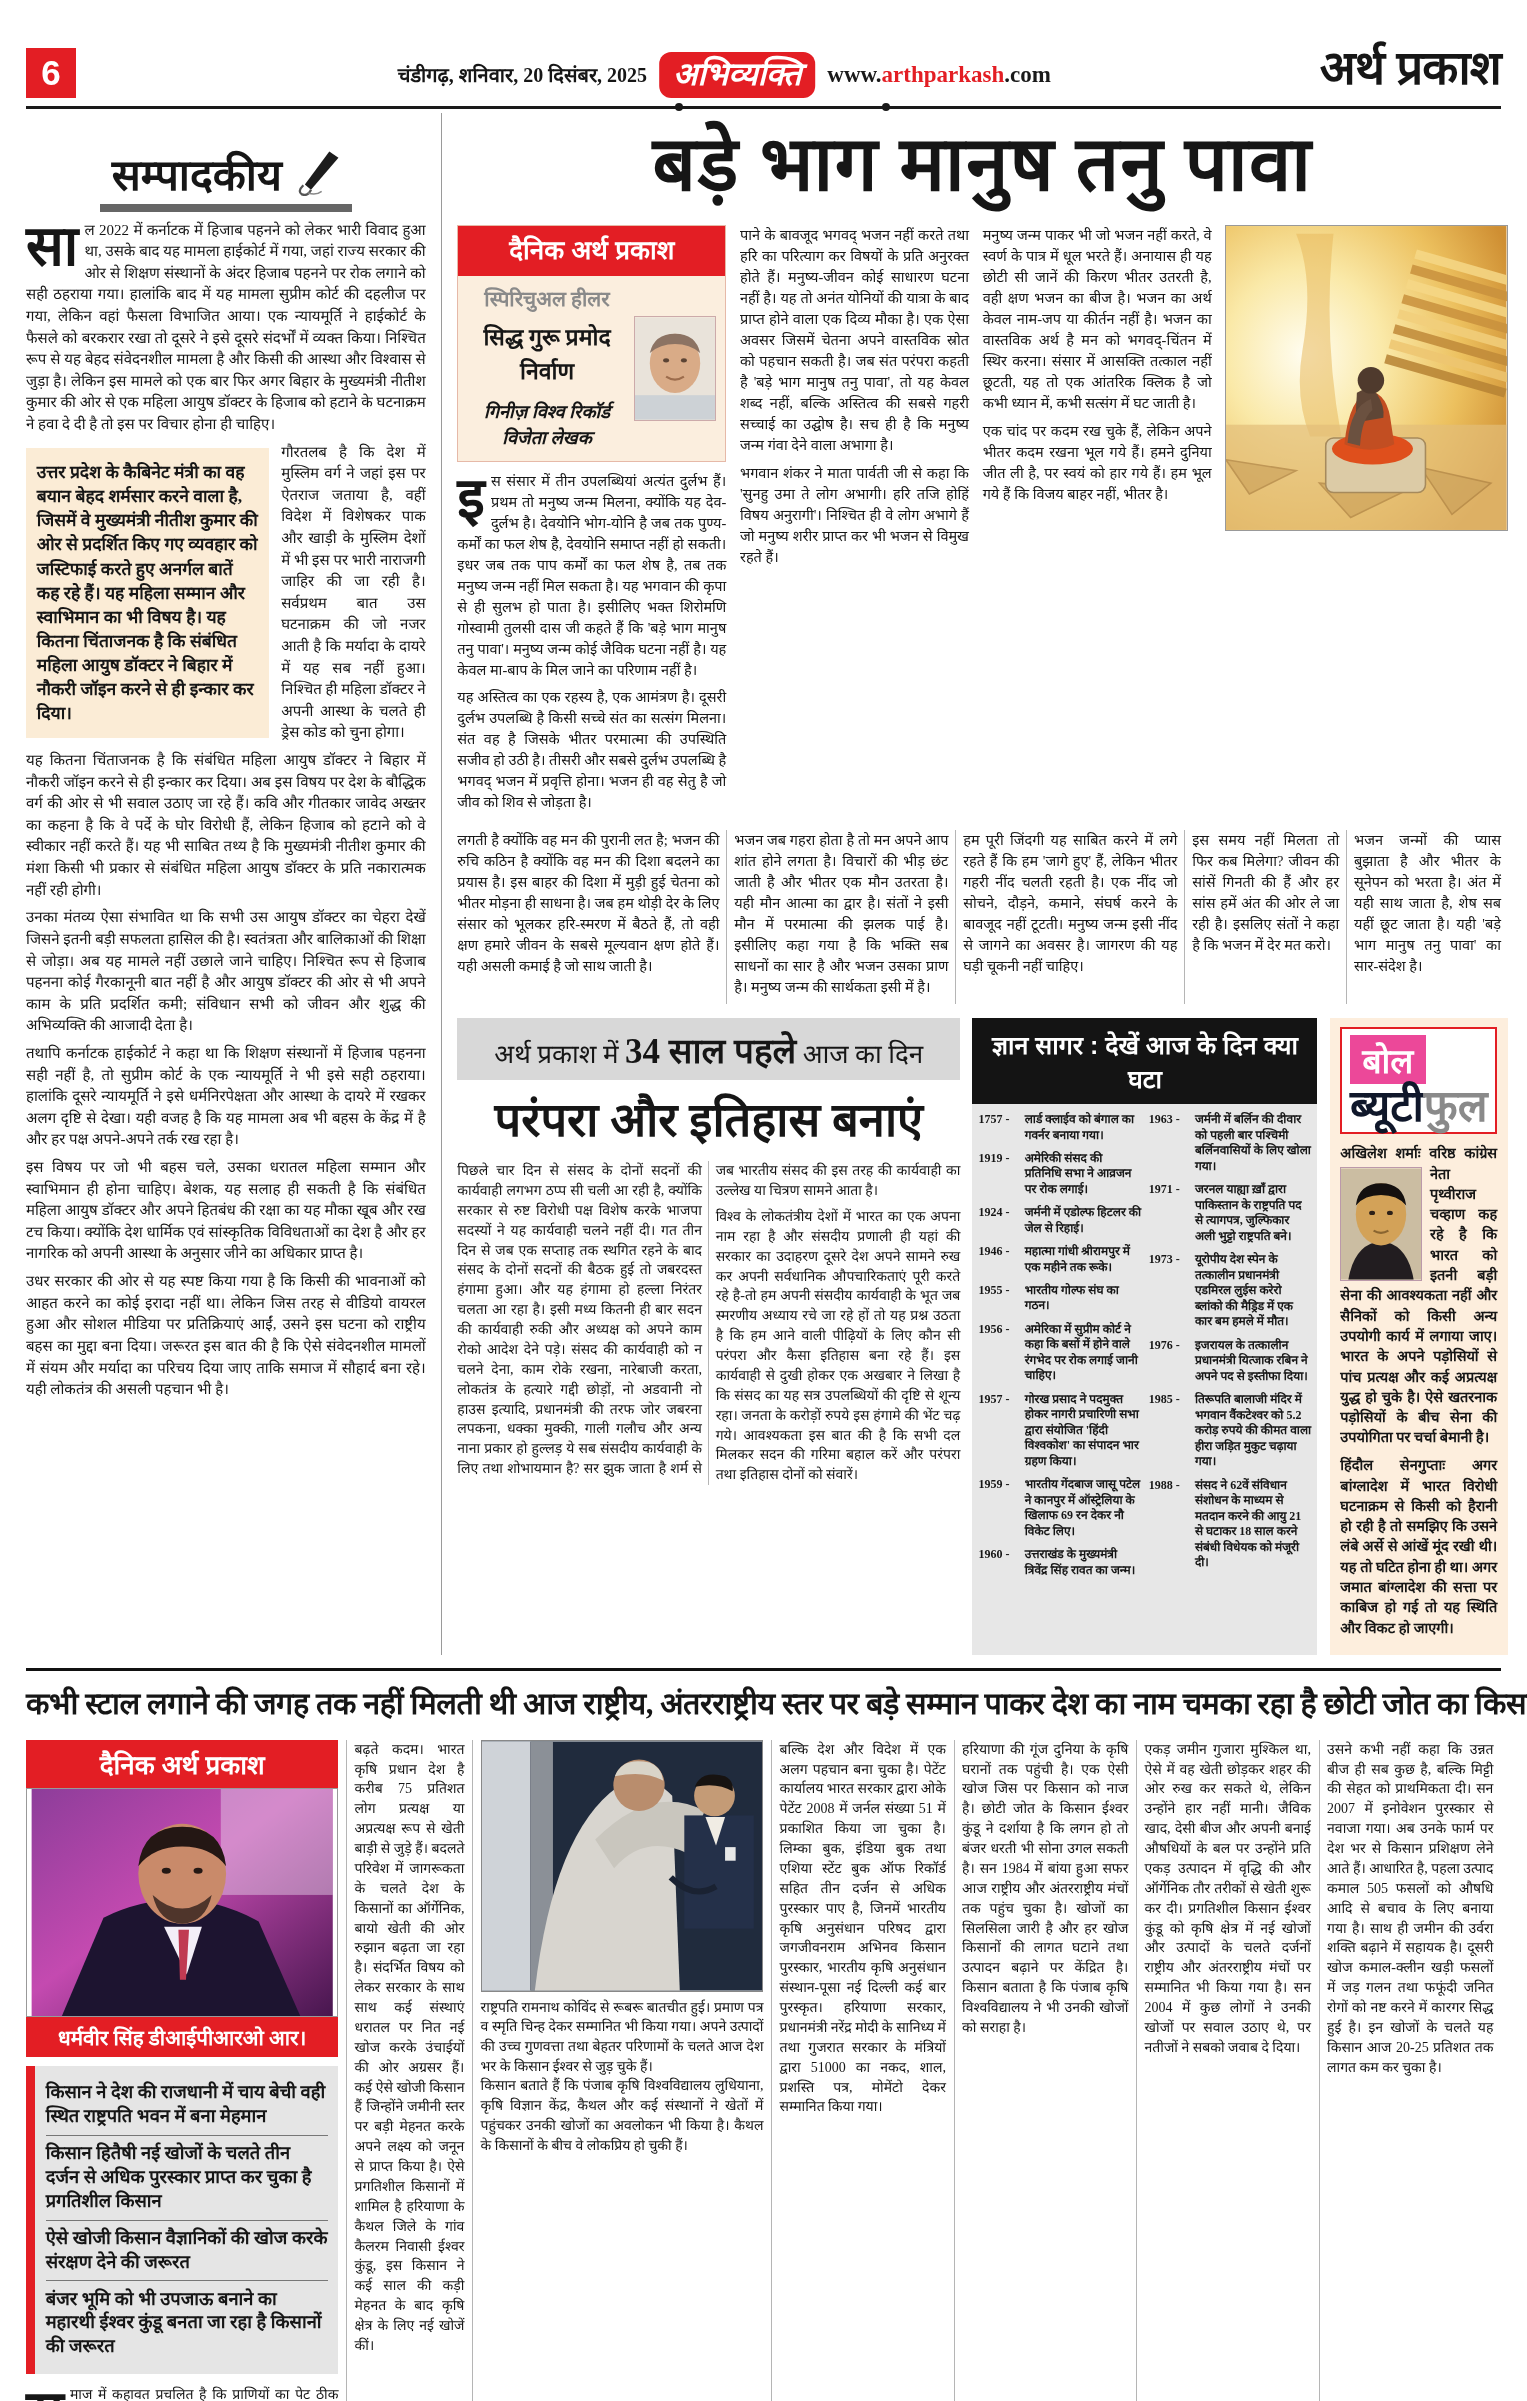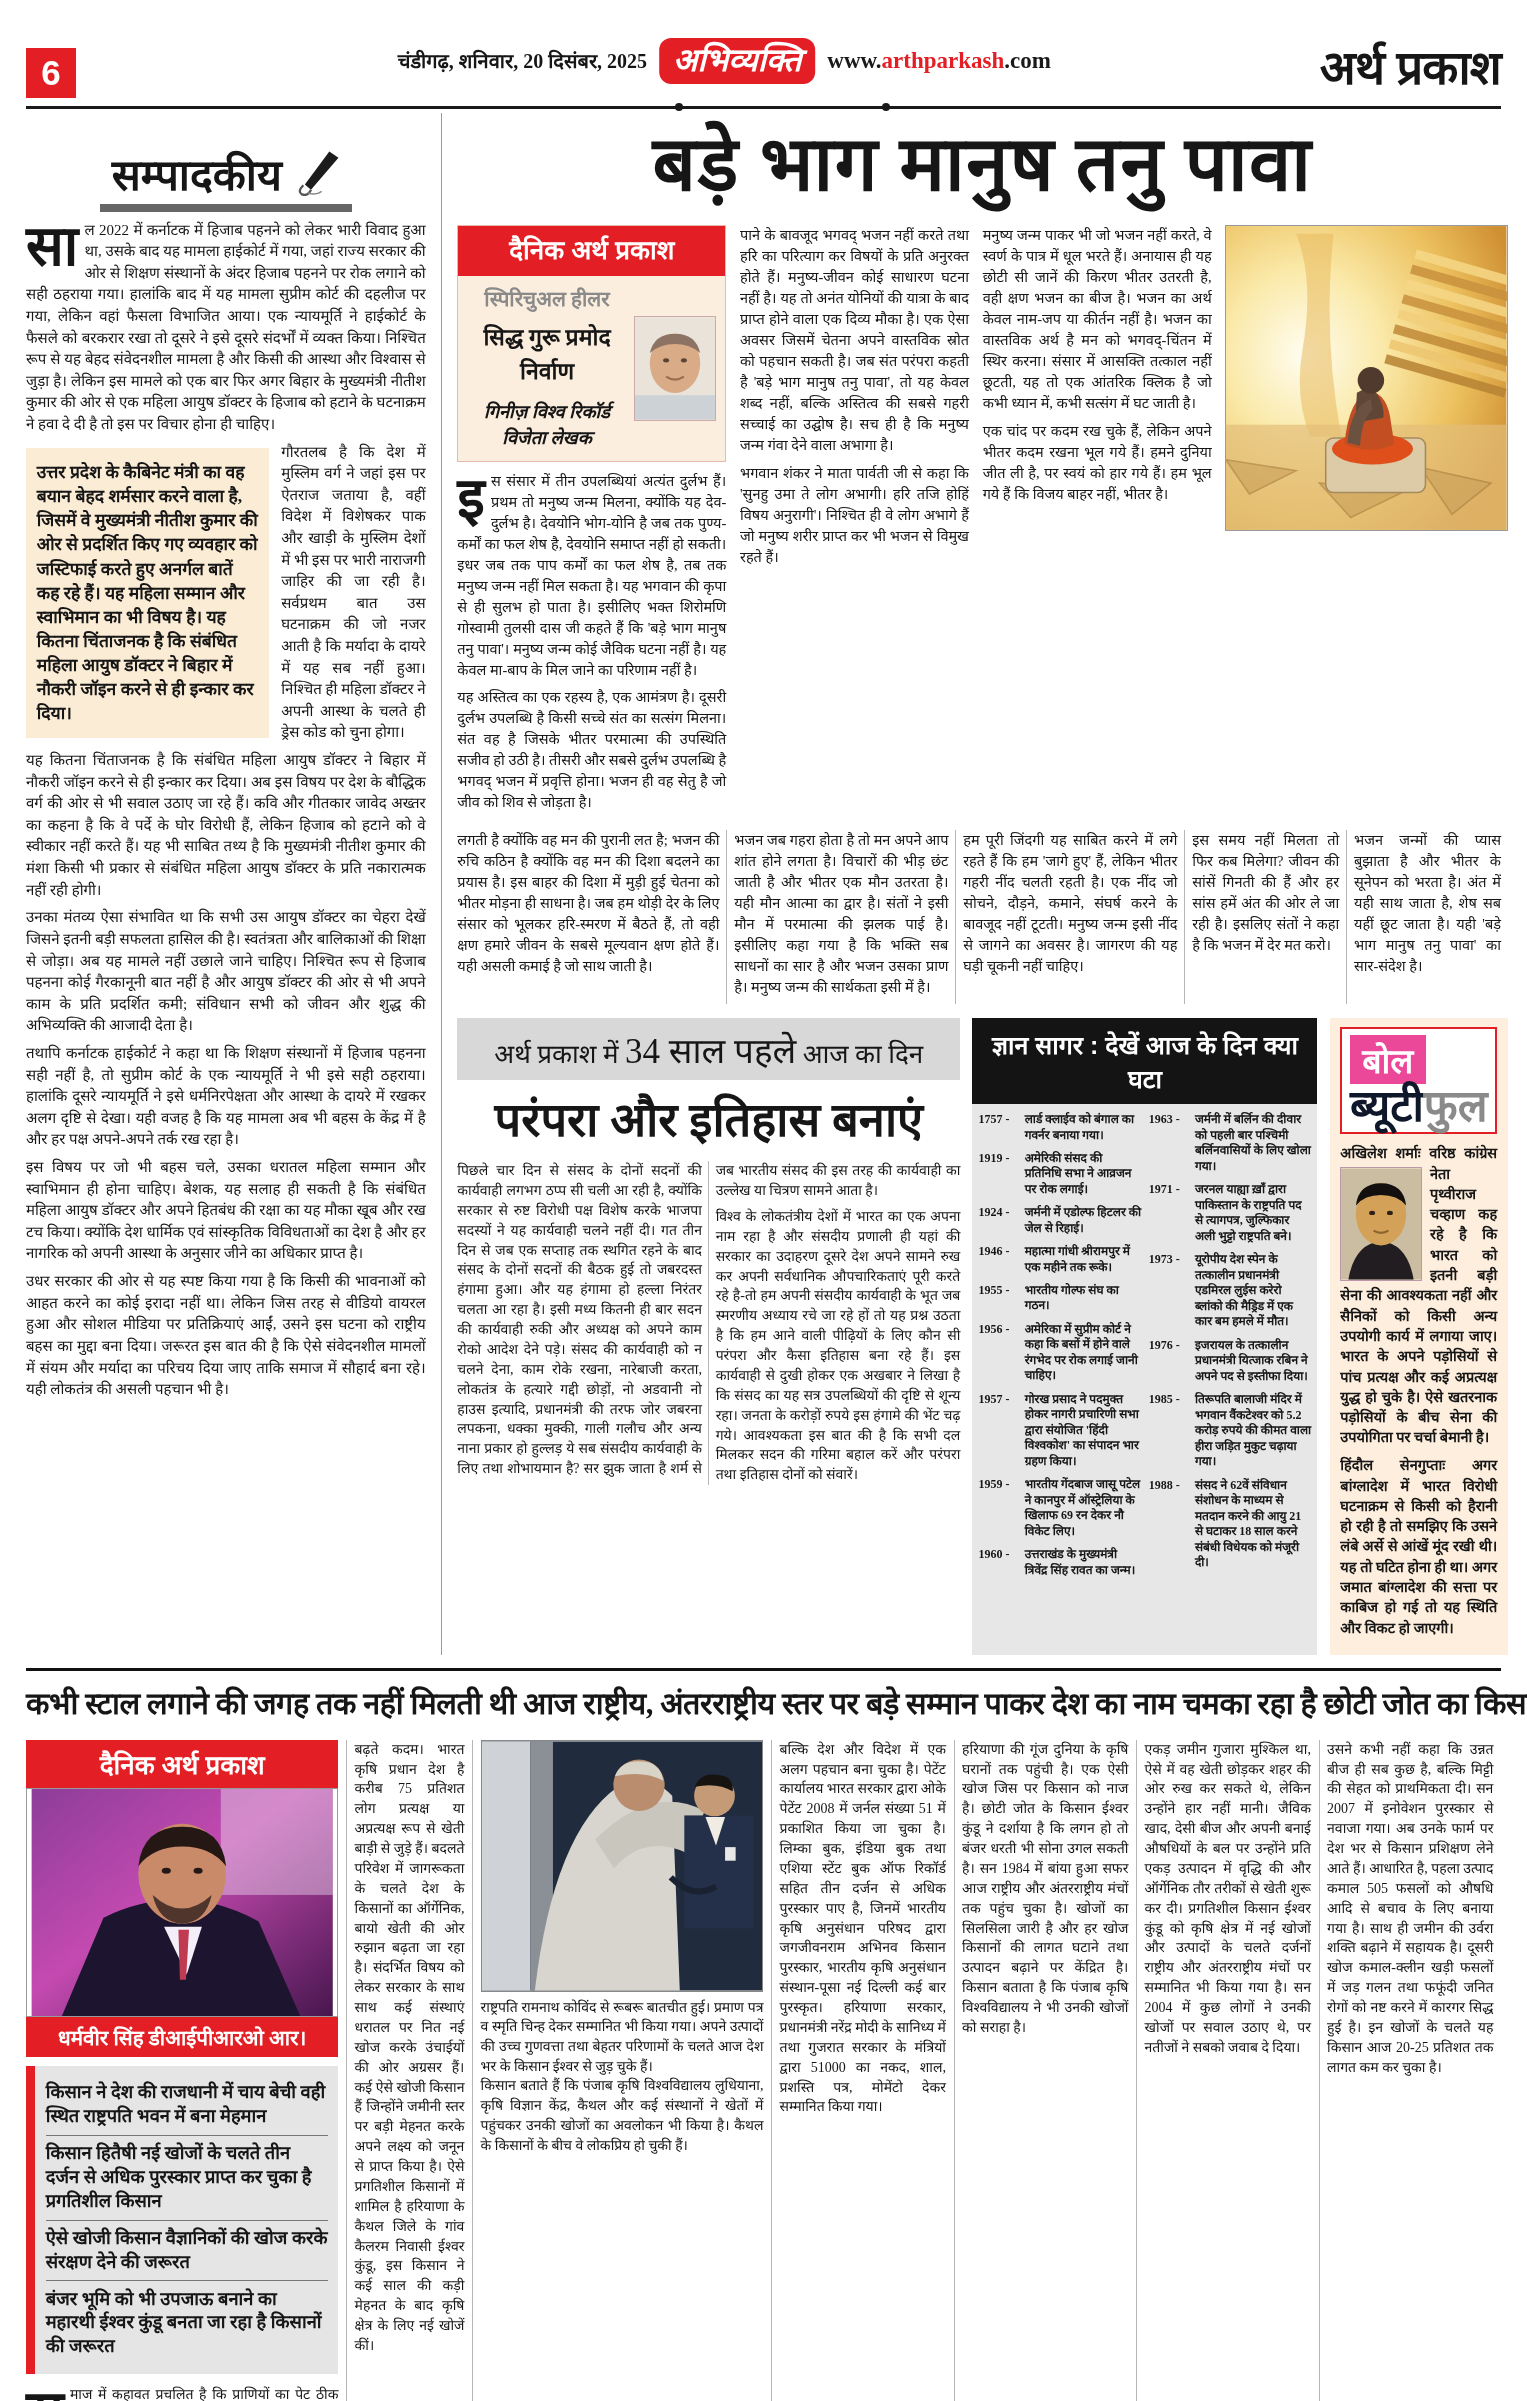--- a/index.html
+++ b/index.html
@@ -6,21 +6,21 @@
   body {
     width:1527px; height:2401px; overflow:hidden; background:#fff;
     font-family:"Liberation Serif","DejaVu Serif",serif; color:#161616;
     position:relative;
   }
   
   .masthead { display:flex; align-items:flex-end; padding:34px 26px 7.6px; position:relative; }
   .pagenum { background:#e31e24; color:#fff; font-weight:bold; font-size:35px;
     width:50px; height:50px; display:flex; align-items:center; justify-content:center;
     font-family:"Liberation Sans","DejaVu Sans",sans-serif; }
-  .mast-center { position:absolute; left:50%; transform:translateX(-56%); bottom:22px;
+  .mast-center { position:absolute; left:50%; transform:translateX(-56%); bottom:8px;
     display:flex; align-items:center; gap:12.2px; }
   .dateline { font-size:20px; font-weight:bold; white-space:nowrap; }
   .mast-badge { background:#e31e24; color:#fff; font-weight:bold; font-style:italic;
     font-size:32px; padding:4.6px 13.7px; line-height:1.15;border-radius:12px; }
   .website { font-size:23px; font-weight:bold; color:#1a1a1a; white-space:nowrap; }
   .website .red { color:#e31e24; }
   .brand { margin-left:auto; font-size:47px; font-weight:bold; letter-spacing:-0.8px;
     font-family:"Liberation Sans","DejaVu Sans",sans-serif; }
   .mast-rule { height:3.1px; background:#1a1a1a; margin:0 26px; position:relative; }
   .mast-rule i { position:absolute; top:-3.1px; width:8.4px; height:8.4px; border-radius:50%; background:#1a1a1a; }
@@ -66,21 +66,21 @@
   .abx-name { font-weight:bold; font-size:23px; margin-bottom:10.7px; }
   .abx-cred { font-weight:bold; font-style:italic; font-size:18.3px; }
   .abx-photo { flex:0 0 82px; border:0.8px solid #caa; }
   .hero-img { border:0.8px solid #999; display:block; width:100%; height:auto; }
 
   
   .mid-band { display:flex; gap:12.2px; margin-top:13.7px; }
   .hist-box { flex:0 0 503px; }
   .hist-kicker { background:#d8d8d8; text-align:center; padding:7.6px 3.1px; margin-bottom:4.6px; }
   .hist-kicker .k-n { font-size:26px; }
-  .hist-kicker .k-b { font-size:35px; font-weight:normal; }
+  .hist-kicker .k-b { font-size:35px; font-weight:bold; }
   .hist-headline { font-size:47px; font-weight:bold; text-align:center; margin:6.1px 0 10.7px; }
   .hist-body { column-count:2; column-gap:13.7px; column-rule:0.8px solid #b5b5b5;
     font-size:14px; line-height:1.42; text-align:justify; }
   .hist-body p { margin-bottom:6.1px; }
 
   .tl-box { flex:0 0 345px; background:#e7e7e7; }
   .tl-head { background:#141414; color:#fff; font-weight:bold; font-size:25px; text-align:center;
     padding:9.2px 3.1px; font-family:"Liberation Sans","DejaVu Sans",sans-serif; }
   .tl-cols { display:flex; padding:7.6px 6.1px; gap:7.6px; }
   .tl-col { flex:1; }

